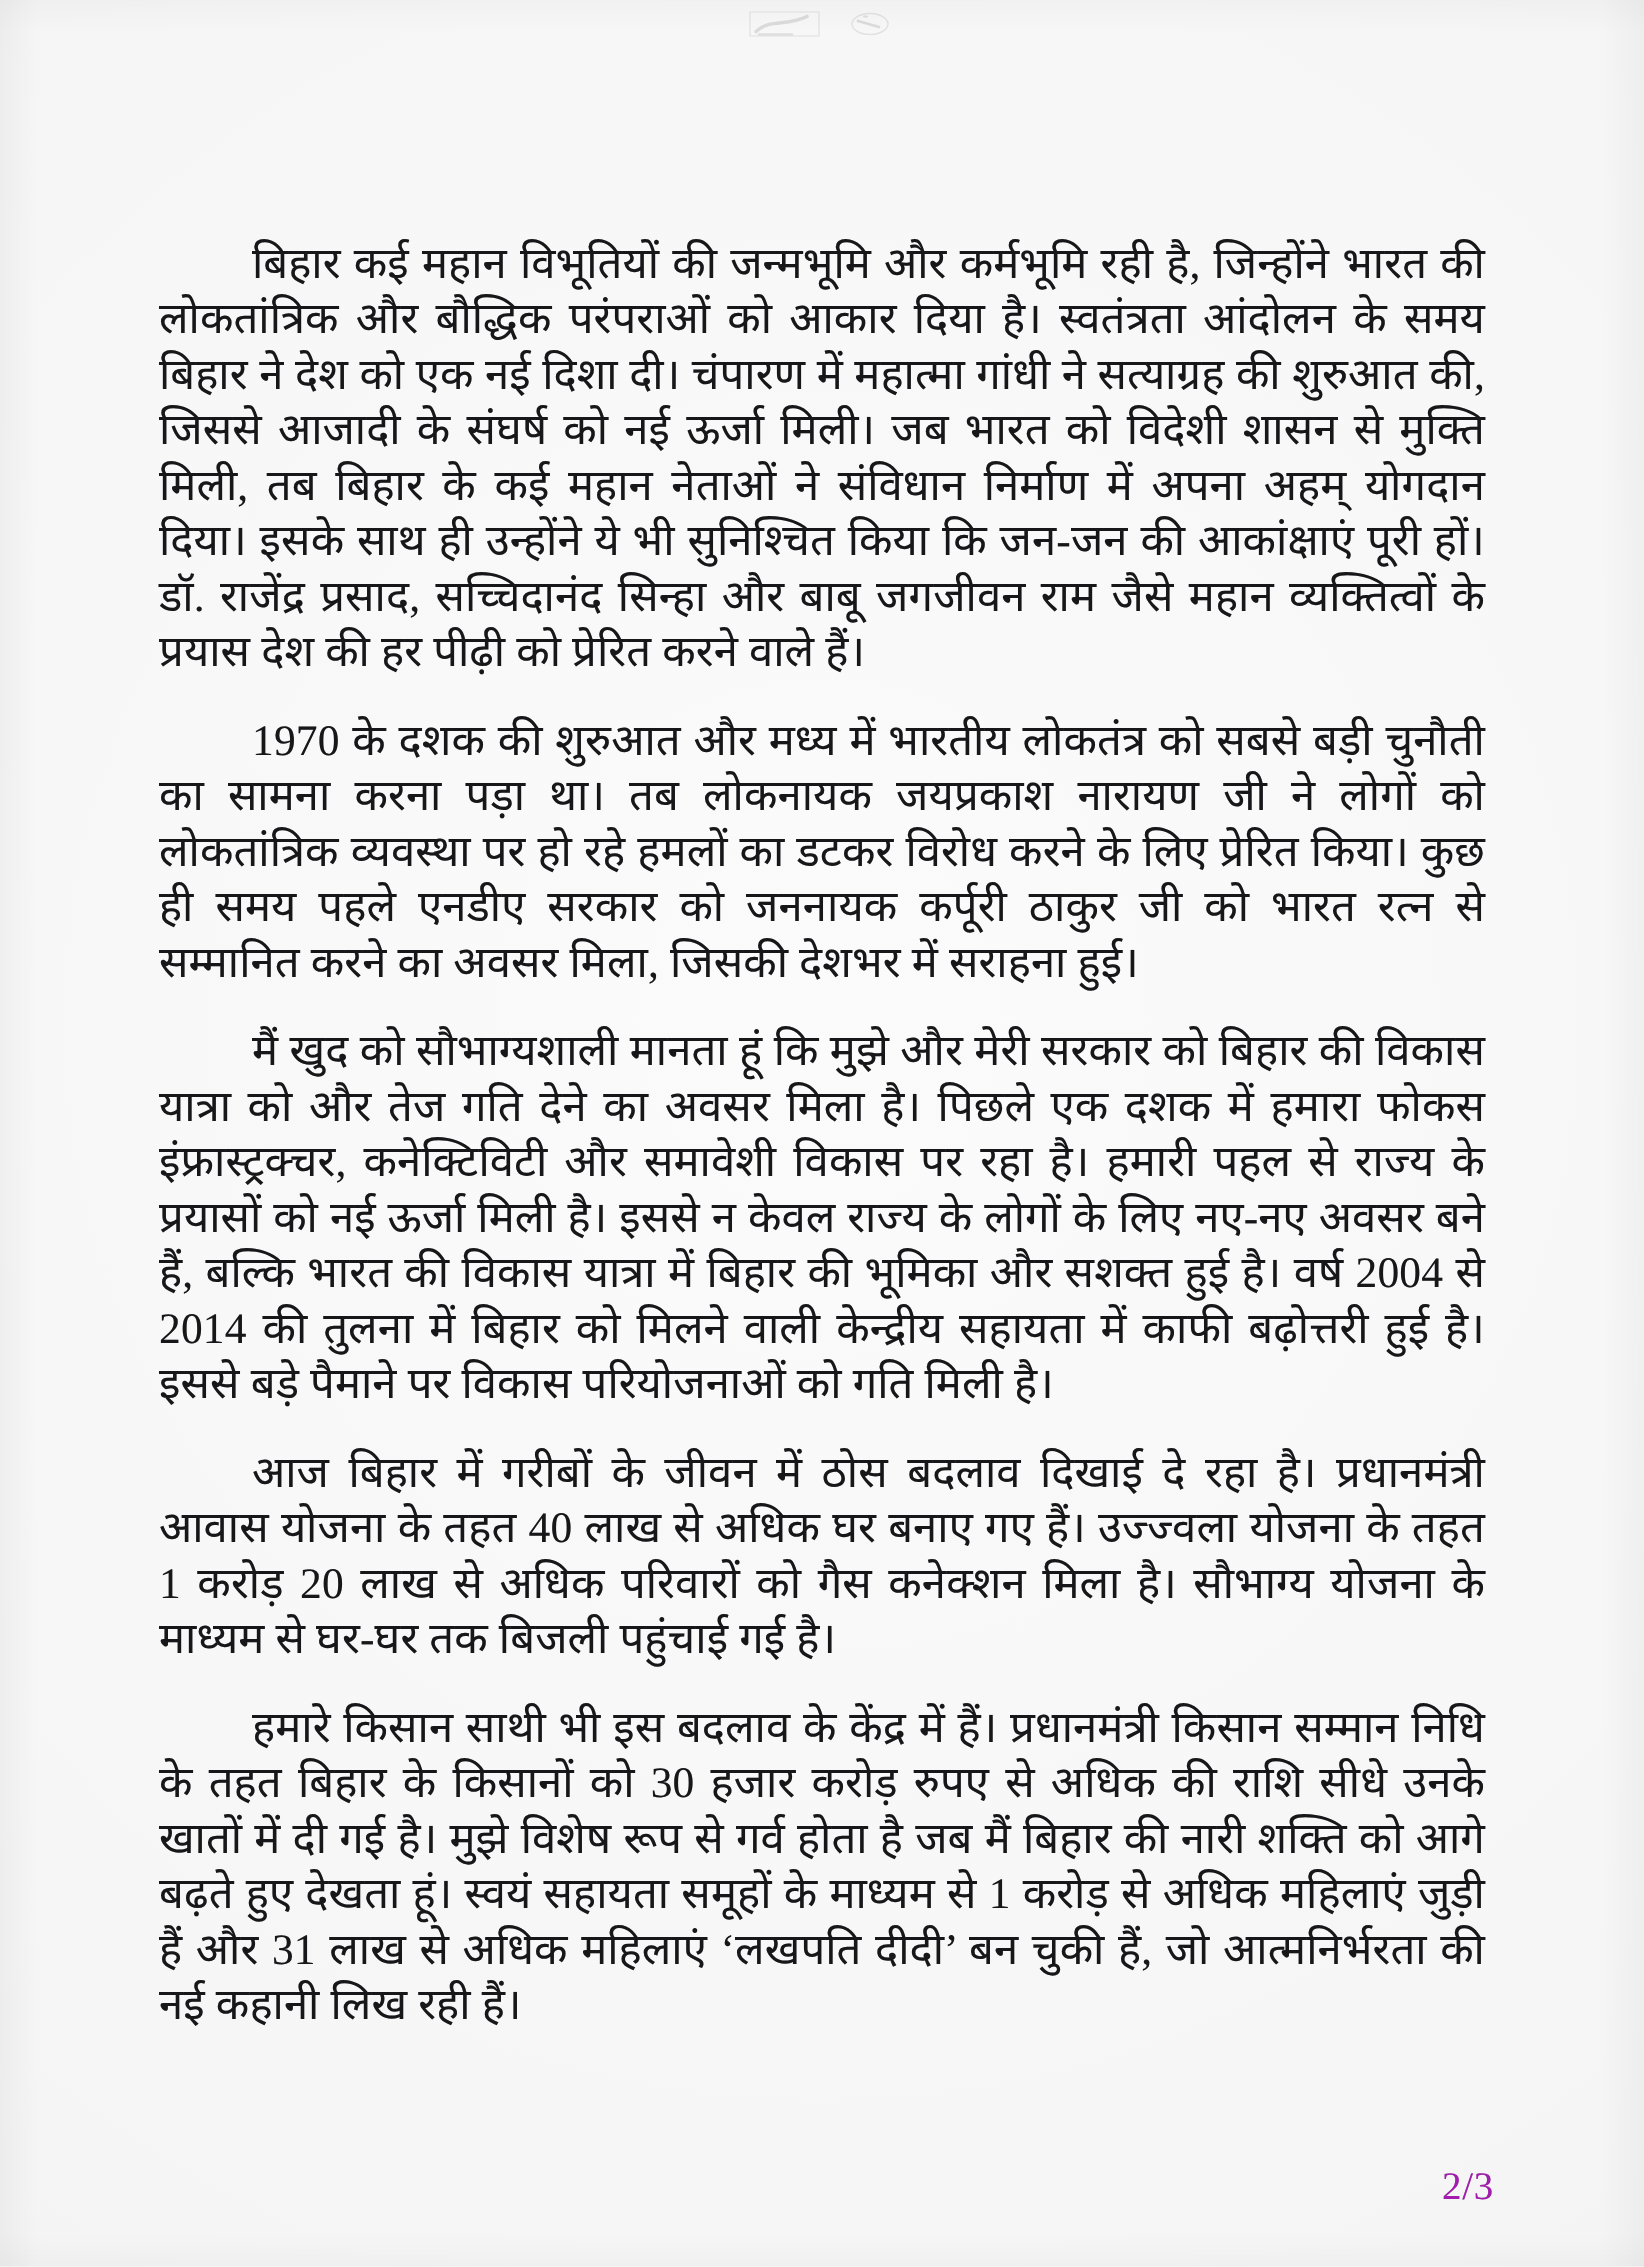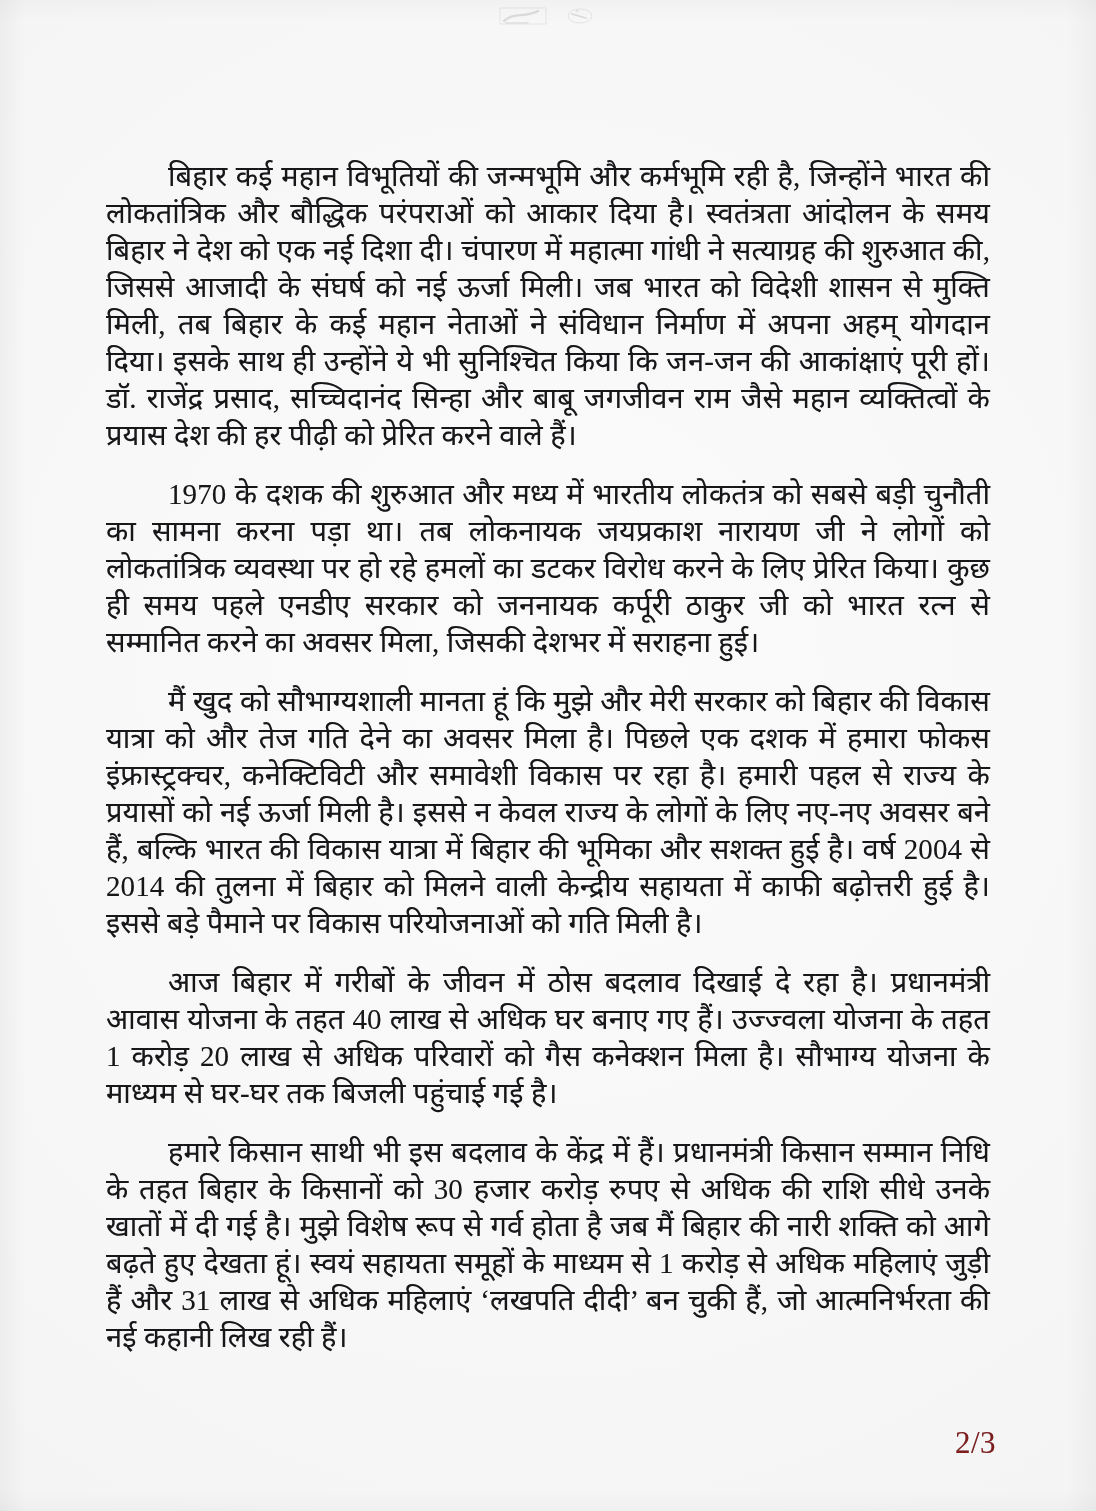--- a/index.html
+++ b/index.html
@@ -78,23 +78,23 @@
     letter-spacing: 0.1px;
     font-family: "Liberation Serif", "DejaVu Serif", serif;
     
     text-shadow: 0 0 0.35px rgba(0,0,0,0.30);
   }
   p.para:last-of-type { margin-bottom: 0; }
 
   .page-number {
     position: absolute;
     right: 100px;
-    bottom: 50px;
-    font-size: 31px;
-    color: #7f1d1d;
+    bottom: 38px;
+    font-size: 26px;
+    color: #a21caf;
     letter-spacing: 0.5px;
     font-family: "Liberation Serif", "DejaVu Serif", serif;
     text-shadow: 0 0 0.35px rgba(0,0,0,0.28);
   }
 </style>
 </head>
 <body>
 
 <div class="paper"></div>
 

